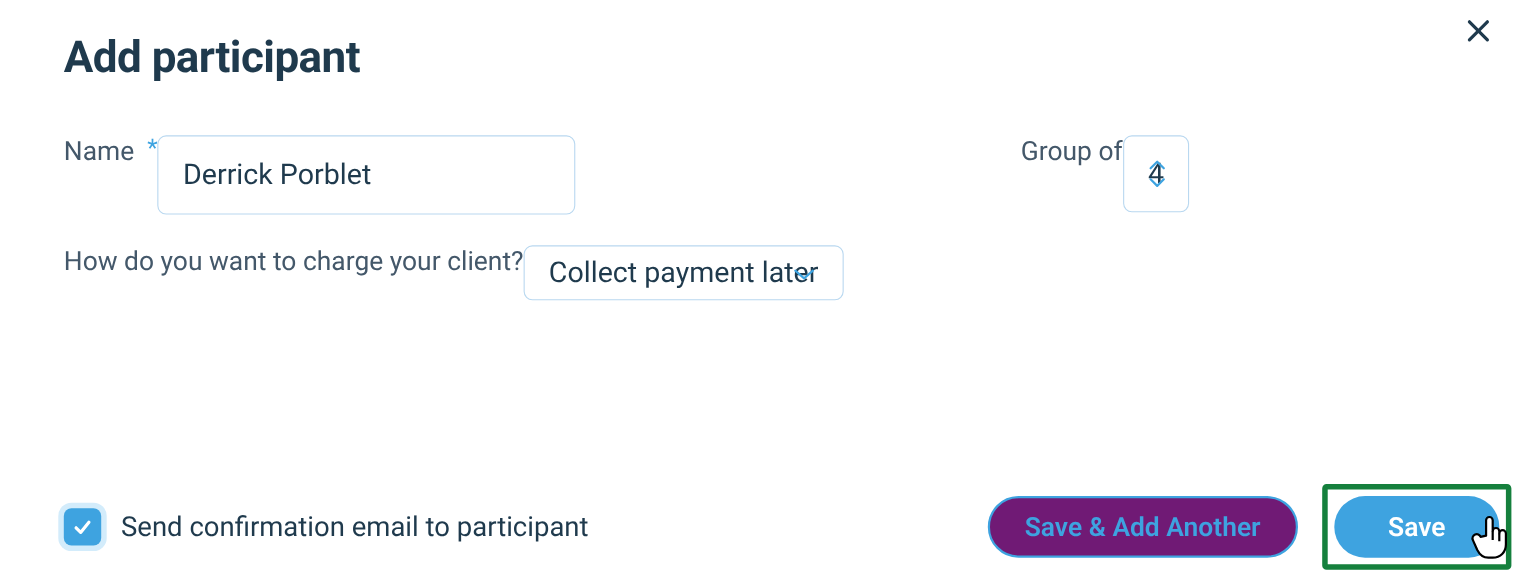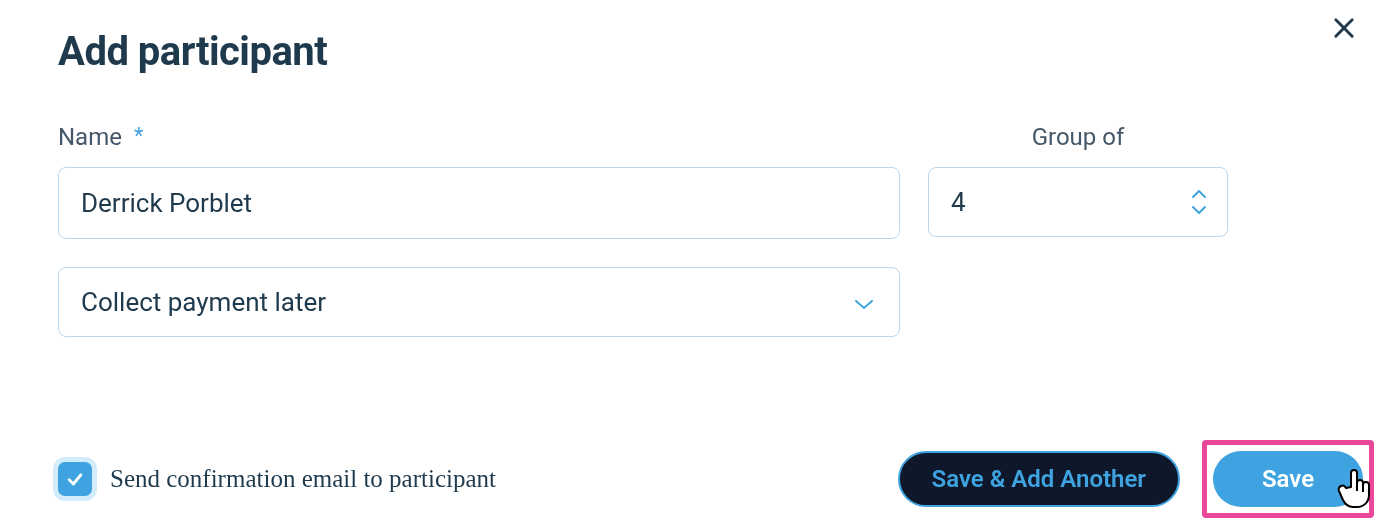--- a/index.html
+++ b/index.html
@@ -8,62 +8,62 @@
       background: #fff;
       width: 1390px;
       height: 530px;
       position: relative;
       color: #1f3a4d;
     }
     .modal { padding: 28px 58px 36px 58px; width: 100%; height: 100%; position: relative; }
     .close-icon { position: absolute; top: 14px; right: 32px; cursor: pointer; color: #1f3a4d; }
     .title { font-size: 40px; font-weight: 700; color: #1f3a4d; margin-bottom: 48px; letter-spacing: -0.5px; }
     .row { display: flex; gap: 28px; }
-    .field { display: flex; flex-direction: column; }
+    .field { display: flex; }
     .field-name { flex: 0 0 842px; }
     .field-group { flex: 0 0 300px; text-align: center; }
     .field-charge { width: 842px; margin-top: 28px; }
     .label { font-size: 24px; color: #44586a; margin-bottom: 16px; font-weight: 400; }
     .label .req { color: #3ea3e0; margin-left: 6px; font-size: 22px; vertical-align: top; }
     .input-text {
       height: 72px; border: 1px solid #b9d8f0; border-radius: 8px;
       padding: 0 22px; font-size: 26px; color: #1f3a4d; outline: none; background: #fff;
       font-family: inherit;
     }
     .stepper {
       position: relative; height: 70px; border: 1px solid #b9d8f0; border-radius: 8px;
       display: flex; align-items: center; padding: 0 22px; font-size: 26px; color: #1f3a4d; background: #fff;
     }
     .stepper-arrows { position: absolute; right: 20px; top: 0; bottom: 0; display: flex; flex-direction: column; justify-content: center; gap: 6px; }
     .select {
-      position: relative; height: 70px; border: 1px solid #b9d8f0; border-radius: 8px;
+      position: relative; height: 50px; border: 1px solid #b9d8f0; border-radius: 8px;
       display: flex; align-items: center; padding: 0 22px; font-size: 26px; color: #1f3a4d; background: #fff; cursor: pointer;
     }
     .select .chev { position: absolute; right: 24px; top: 50%; transform: translateY(-50%); }
     .footer {
       position: absolute; left: 58px; right: 16px; bottom: 12px;
       display: flex; align-items: center;
     }
     .checkbox-wrap { display: flex; align-items: center; gap: 18px; }
     .checkbox {
       width: 34px; height: 34px; border-radius: 7px; background: #3ea3e0;
       display: flex; align-items: center; justify-content: center; cursor: pointer;
       box-shadow: 0 0 0 5px #d3ecfb;
     }
-    .checkbox-label { font-size: 25px; color: #1f3a4d; font-family: Liberation Serif, serif; }
+    .checkbox-label { font-size: 25px; color: #1f3a4d; }
     .actions { margin-left: auto; display: flex; align-items: center; gap: 22px; }
     .btn {
       height: 56px; border-radius: 28px; padding: 0 32px; font-size: 24px; font-weight: 600;
       display: inline-flex; align-items: center; justify-content: center; cursor: pointer; border: none;
       font-family: inherit;
     }
-    .btn-outline { background: #0f172a; border: 2px solid #3ea3e0; color: #3ea3e0; }
+    .btn-outline { background: #701a75; border: 2px solid #3ea3e0; color: #3ea3e0; }
     .btn-primary { background: #3ea3e0; color: #fff; min-width: 150px; }
     .save-highlight {
-      position: relative; padding: 6px; border: 5px solid #ec4899; border-radius: 4px;
+      position: relative; padding: 6px; border: 5px solid #15803d; border-radius: 4px;
       display: inline-flex; align-items: center;
     }
     .cursor-hand { position: absolute; right: -8px; bottom: -2px; pointer-events: none; }
   </style>
 </head>
 <body>
 
 <div class="modal">
 
   <div class="close-icon">
@@ -94,20 +94,21 @@
             </svg>
           <svg width="16" height="10" viewBox="0 0 16 10" fill="none" stroke="#3ea3e0" stroke-width="2" stroke-linecap="round" stroke-linejoin="round">
               <polyline points="2,2 8,8 14,2"></polyline>
             </svg>
         </div>
       </div>
     </div>
   </div>
 
   <div class="field field-charge">
+    <label class="label">How do you want to charge your client?</label>
     <div class="select">
       <span>Collect payment later</span>
       <span class="chev">
         <svg width="22" height="14" viewBox="0 0 22 14" fill="none" stroke="#3ea3e0" stroke-width="2" stroke-linecap="round" stroke-linejoin="round">
             <polyline points="3,4 11,11 19,4"></polyline>
           </svg>
       </span>
     </div>
   </div>
 

